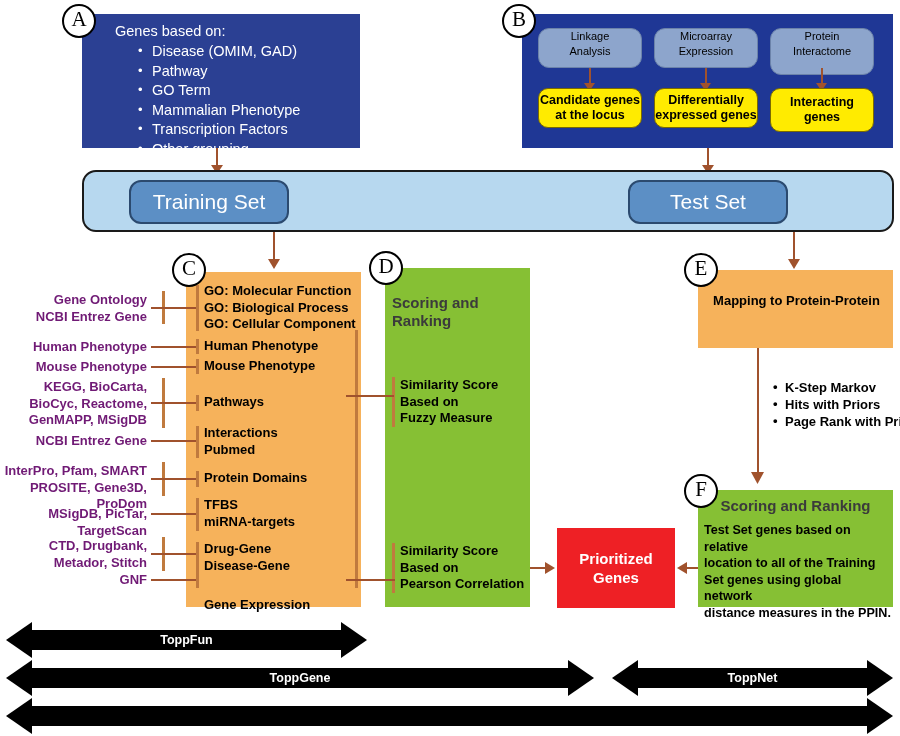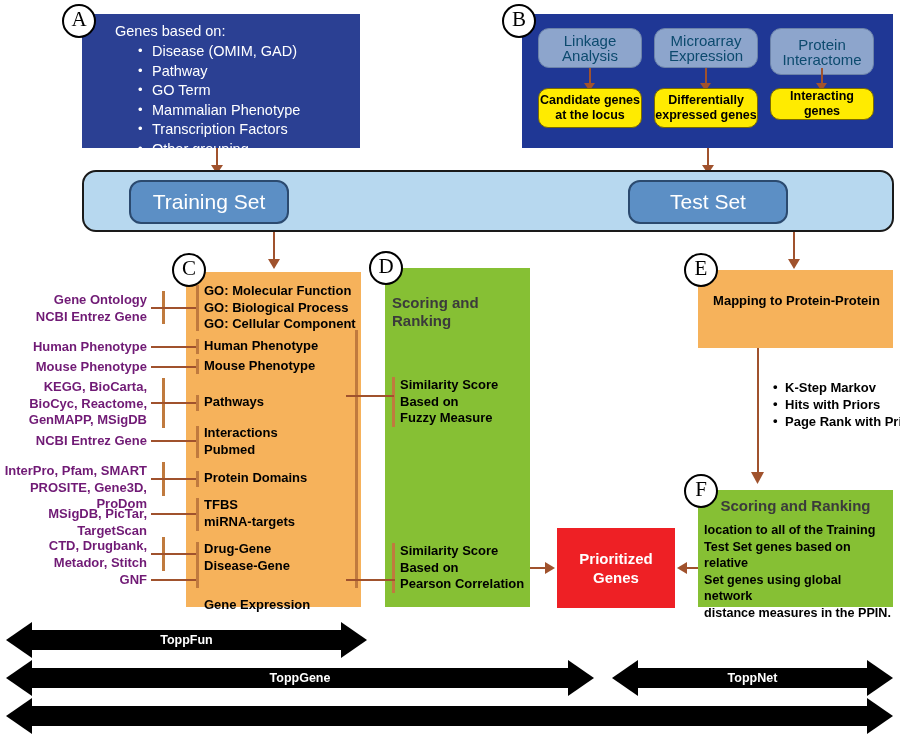--- a/index.html
+++ b/index.html
@@ -19,22 +19,22 @@
   .panelA{background:#2b4093;}
   .panelB{background:#1f3795;}
 
   .a-title{color:#ffffff;font-size:14.5px;line-height:18px;}
   .a-list{list-style:none;margin:0;padding:0;color:#ffffff;font-size:14.5px;line-height:19.5px;}
   .a-list li{position:relative;padding-left:14px;}
   .a-list li:before{content:"\2022";position:absolute;left:0;top:-1px;font-size:13px;}
 
   
   .pill{background:#8da5cc;border:1.5px solid #6c83aa;border-radius:11px;
-        color:#0c4a6e;font-size:15px;line-height:15px;text-align:center;
-        display:flex;align-items:center;justify-content:center;}
+        color:#000000;font-size:11px;line-height:15px;text-align:center;
+        display:flex;justify-content:center;}
   
   .ybox{background:#ffeb00;border:1.5px solid #7a6a00;border-radius:10px;
         color:#000000;font-size:12.5px;line-height:15px;text-align:center;font-weight:bold;
         display:flex;align-items:center;justify-content:center;}
 
   
   .band{background:#b7d8ef;border:2px solid #1a1a1a;border-radius:14px;}
   .setbox{background:#5c8fc5;border:2px solid #2b4a6f;border-radius:12px;
           color:#ffffff;font-size:21px;line-height:24px;text-align:center;
           display:flex;align-items:center;justify-content:center;}
@@ -108,21 +108,21 @@
 <svg class="abs" style="left:816px;top:83px;" width="11" height="8">
     <polygon points="5.5,8 0,0 11,0" fill="#a0522d"></polygon>
   </svg>
 
 <div class="box ybox" style="left:538px;top:88px;width:104px;height:40px;">
   <div><span>Candidate genes</span><br><span>at the locus</span></div>
 </div>
 <div class="box ybox" style="left:654px;top:88px;width:104px;height:40px;">
   <div><span>Differentially</span><br><span>expressed genes</span></div>
 </div>
-<div class="box ybox" style="left:770px;top:88px;width:104px;height:32px;">
+<div class="box ybox" style="left:770px;top:88px;width:104px;height:44px;">
   <div><span>Interacting</span><br><span>genes</span></div>
 </div>
 
 <div class="abs vline" style="left:707px;top:148px;height:20px;"></div>
 <svg class="abs" style="left:702px;top:165px;" width="12" height="9">
     <polygon points="6,9 0,0 12,0" fill="#a0522d"></polygon>
   </svg>
 
 <div class="box band" style="left:82px;top:170px;width:812px;height:62px;"></div>
 <div class="box setbox" style="left:129px;top:180px;width:160px;height:44px;">Training Set</div>
@@ -276,22 +276,22 @@
 <ul class="abs bullets" style="left:773px;top:379px;width:160px;">
   <li><span>K-Step Markov</span></li>
   <li><span>Hits with Priors</span></li>
   <li><span>Page Rank with Priors</span></li>
 </ul>
 
 <div class="box panelGreen" style="left:698px;top:490px;width:195px;height:117px;"></div>
 <div class="marker" style="left:684px;top:474px;">F</div>
 <div class="abs hdr-green" style="left:698px;top:497px;width:195px;text-align:center;">Scoring and Ranking</div>
 <div class="abs f-body" style="left:704px;top:522px;width:188px;">
+  <div>Test Set genes based on relative</div>
   <div>location to all of the Training</div>
-  <div>Test Set genes based on relative</div>
   <div>Set genes using global network</div>
   <div>distance measures in the PPIN.</div>
 </div>
 
 <div class="arrowbar" style="left:6px;top:620px;width:361px;height:40px;">
   <svg width="361" height="40">
     <polygon points="0,20 26,2 26,38" fill="#000"></polygon>
     <polygon points="361,20 335,2 335,38" fill="#000"></polygon>
     <rect x="24" y="10" width="313" height="20" fill="#000"></rect>
   </svg>

